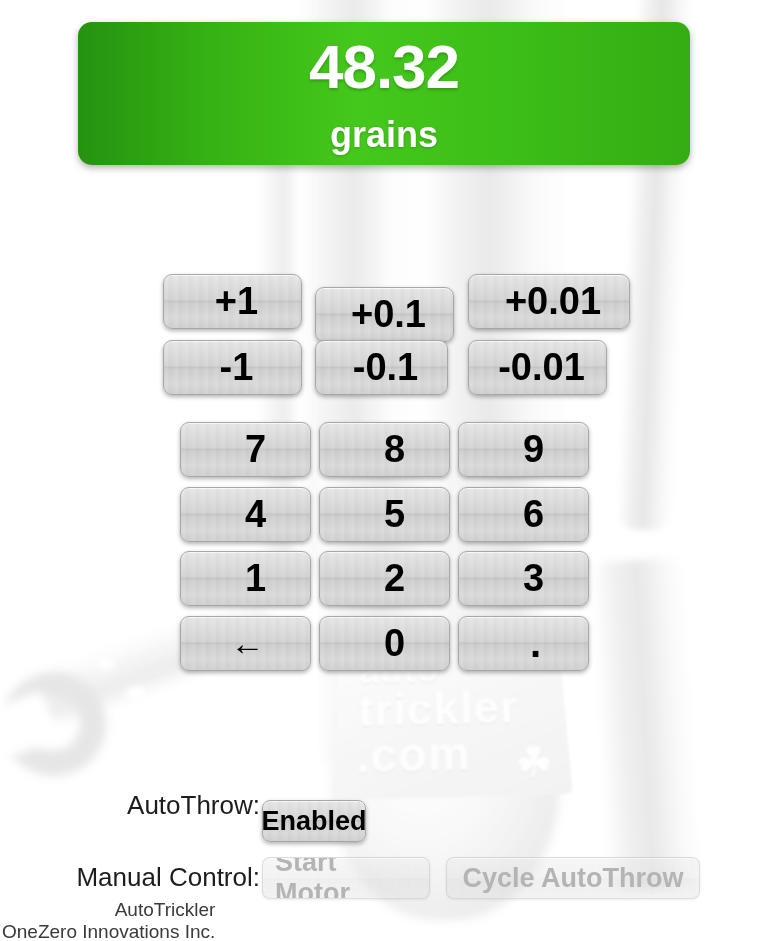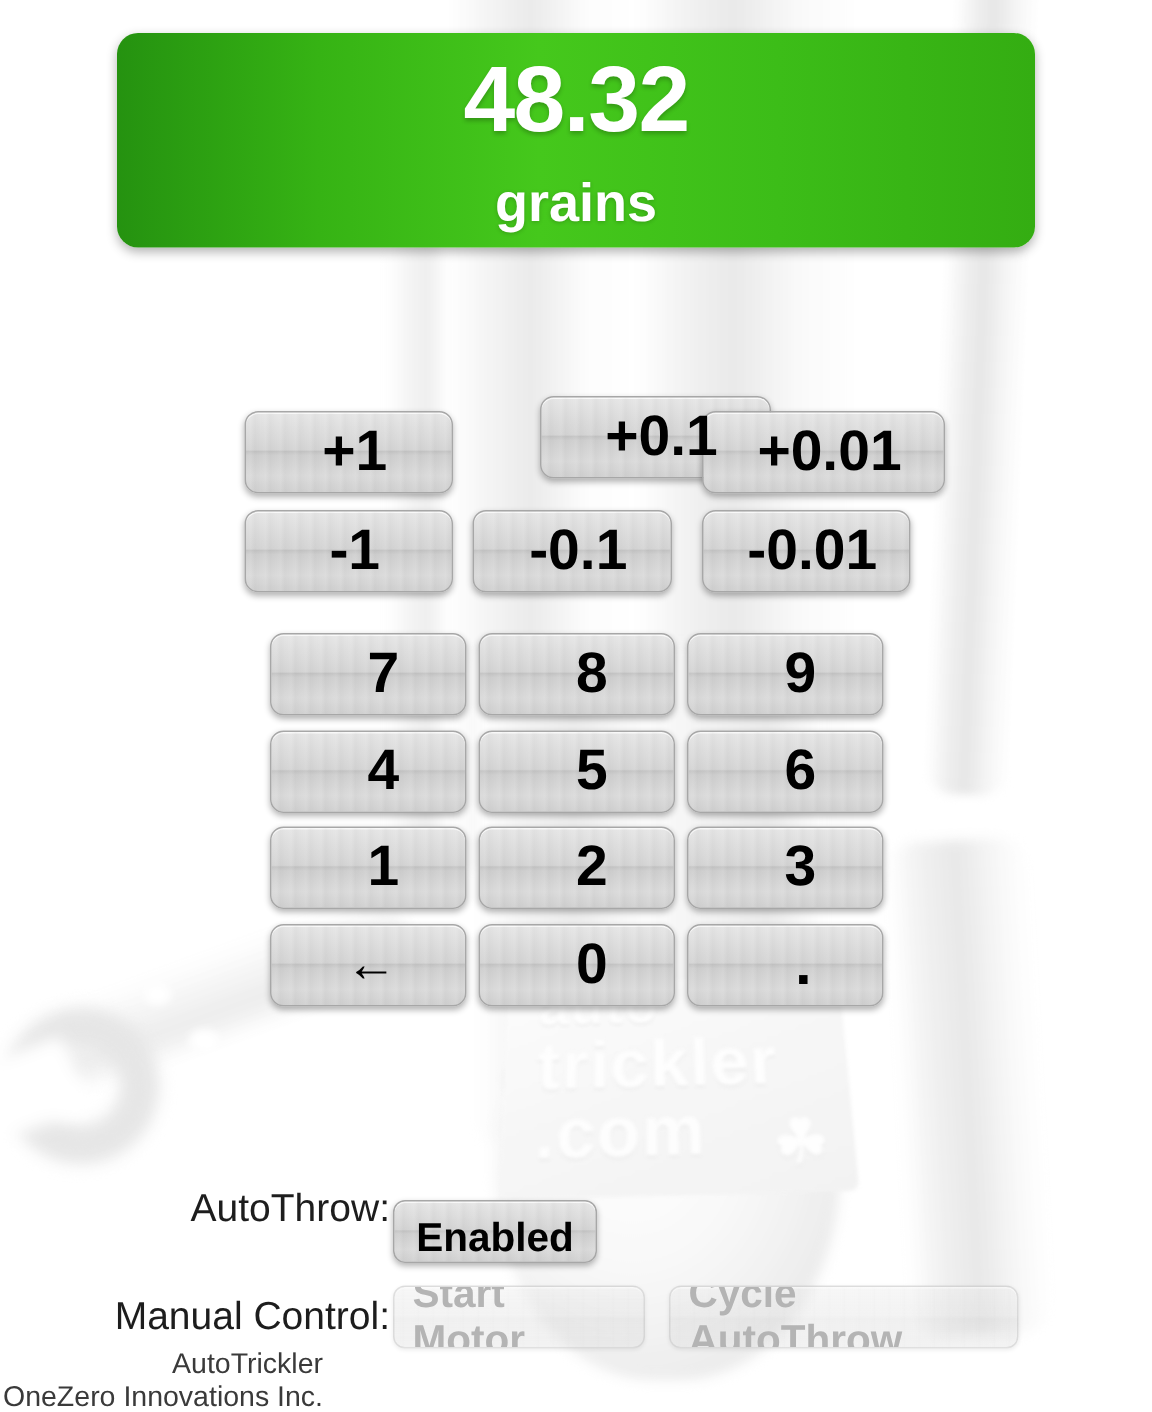--- a/index.html
+++ b/index.html
@@ -304,21 +304,21 @@
   <div id="ui">
 
     <div class="banner">
       <div class="banner-value">48.32</div>
       <div class="banner-unit">grains</div>
     </div>
 
     <div class="btn inc" style="left:163px; top:274px; width:139px;">
       <span>+1</span>
     </div>
-    <div class="btn inc" style="left:315px; top:264px; width:154px;margin-left:45px;">
+    <div class="btn inc" style="left:315px; top:287px; width:139px;">
       <span>+0.1</span>
     </div>
     <div class="btn inc" style="left:468px; top:274px; width:162px;">
       <span>+0.01</span>
     </div>
 
     <div class="btn inc" style="left:163px; top:340px; width:139px;">
       <span>-1</span>
     </div>
     <div class="btn inc" style="left:315px; top:340px; width:133px;">
@@ -362,29 +362,29 @@
       <span>←</span>
     </div>
     <div class="btn key" style="left:319px; top:616px; width:131px;">
       <span>0</span>
     </div>
     <div class="btn key dot" style="left:458px; top:616px; width:131px;">
       <span>.</span>
     </div>
 
     <div class="ctrl-label" style="left:20px; top:790px; width:240px;">AutoThrow:</div>
-    <div class="btn pill" style="left:262px; top:800px; width:136px;align-items:flex-end;">
+    <div class="btn pill" style="left:262px; top:800px; width:104px;">
       <span>Enabled</span>
     </div>
 
     <div class="ctrl-label" style="left:20px; top:862px; width:240px;">Manual Control:</div>
     <div class="btn pill disabled" style="left:262px; top:857px; width:168px;justify-content:center;">
       <span>Start Motor</span>
     </div>
-    <div class="btn pill disabled" style="left:446px; top:857px; width:233px;">
+    <div class="btn pill disabled" style="left:446px; top:857px; width:254px;">
       <span>Cycle AutoThrow</span>
     </div>
 
     <div class="footer" style="top:899px;">
       <span class="f1">AutoTrickler</span>
       <span class="f2">OneZero Innovations Inc.</span>
     </div>
 
   </div>
 </div>

